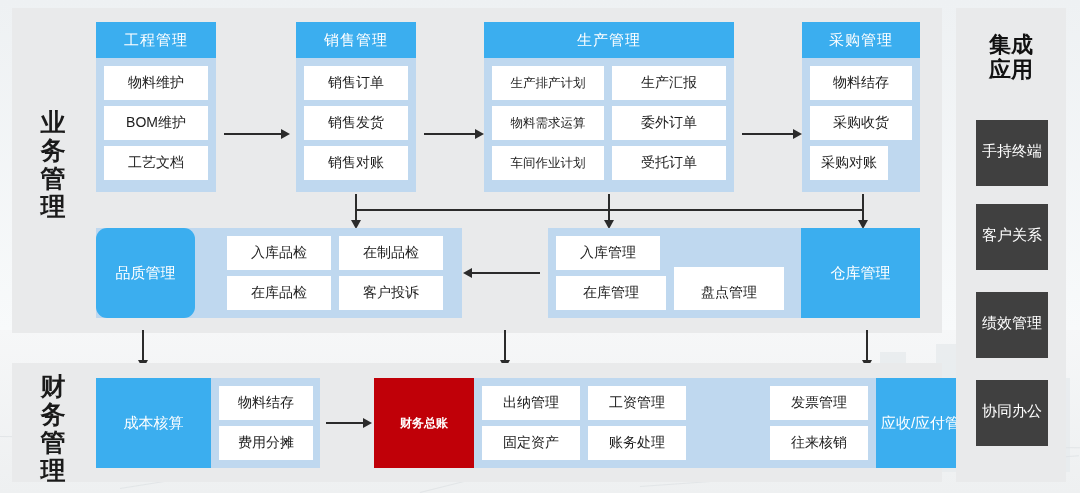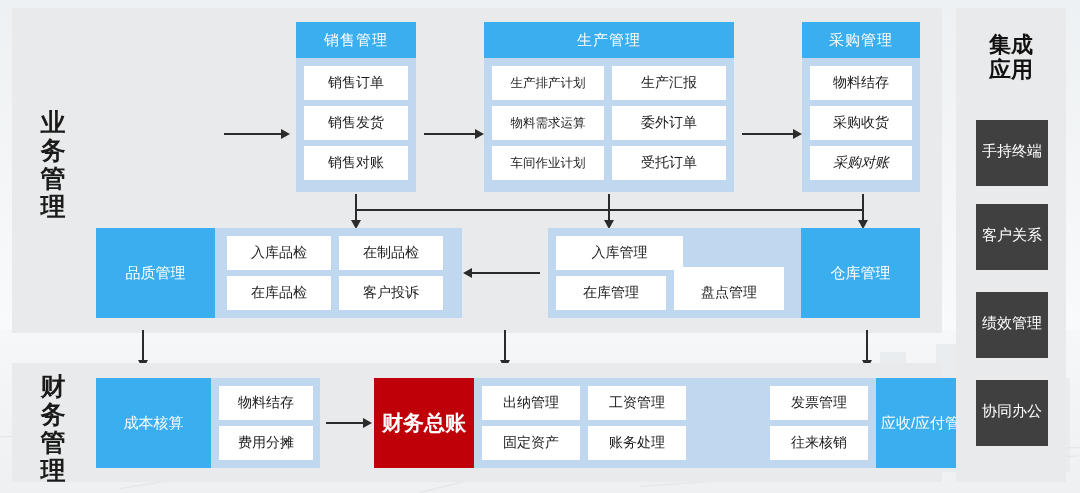--- a/index.html
+++ b/index.html
@@ -54,21 +54,21 @@
   }
   .tile.sm{font-size:12.5px;}
   
   .blockcard{
     position:absolute;background:#3baeef;color:#fff;
     font-size:15px;display:flex;align-items:center;justify-content:center;
     text-align:center;line-height:1.15;
   }
   .redcard{
     position:absolute;background:#c00008;color:#fff;
-    font-size:21px;font-weight:700;
+    font-size:12px;font-weight:700;
     display:flex;align-items:center;justify-content:center;text-align:center;
   }
   .group{position:absolute;background:#bfd8ef;}
   
   .rail{position:absolute;background:#e9eaeb;}
   .rail-title{
     position:absolute;color:#111;font-size:22px;font-weight:700;
     text-align:center;line-height:1.15;width:100%;
   }
   .rail-item{
@@ -107,20 +107,26 @@
 
   <div class="panel" style="left:12px;top:8px;width:930px;height:325px;"></div>
 
   <div class="side-label" style="left:32px;top:108px;">
       <div style="line-height: 1.12;">业</div>
       <div style="line-height: 1.12;">务</div>
       <div style="line-height: 1.12;">管</div>
       <div style="line-height: 1.12;">理</div>
     </div>
 
+  <div class="card" style="left:96px;top:22px;width:120px;height:170px;">
+    <div class="card-head" style="height:36px;">工程管理</div>
+    <div class="tile" style="left:8px;top:44px;width:104px;height:34px;">物料维护</div>
+    <div class="tile" style="left:8px;top:84px;width:104px;height:34px;">BOM维护</div>
+    <div class="tile" style="left:8px;top:124px;width:104px;height:34px;">工艺文档</div>
+  </div>
 
   <div class="ln hln" style="left:224px;top:133px;width:58px;"></div>
   <div class="ah-r" style="left:281px;top:129px;"></div>
 
   <div class="card" style="left:296px;top:22px;width:120px;height:170px;">
     <div class="card-head" style="height:36px;">销售管理</div>
     <div class="tile" style="left:8px;top:44px;width:104px;height:34px;">销售订单</div>
     <div class="tile" style="left:8px;top:84px;width:104px;height:34px;">销售发货</div>
     <div class="tile" style="left:8px;top:124px;width:104px;height:34px;">销售对账</div>
   </div>
@@ -138,44 +144,44 @@
     <div class="tile" style="left:128px;top:124px;width:114px;height:34px;">受托订单</div>
   </div>
 
   <div class="ln hln" style="left:742px;top:133px;width:52px;"></div>
   <div class="ah-r" style="left:793px;top:129px;"></div>
 
   <div class="card" style="left:802px;top:22px;width:118px;height:170px;">
     <div class="card-head" style="height:36px;">采购管理</div>
     <div class="tile" style="left:8px;top:44px;width:102px;height:34px;">物料结存</div>
     <div class="tile" style="left:8px;top:84px;width:102px;height:34px;">采购收货</div>
-    <div class="tile" style="left:8px;top:124px;width:102px;height:34px;font-style:italic;">采购对账</div>
+    <div class="tile" style="left:8px;top:124px;width:78px;height:34px;">采购对账</div>
   </div>
 
   <div class="ln hln" style="left:355px;top:209px;width:508px;"></div>
   <div class="ln vln" style="left:355px;top:194px;height:28px;"></div>
   <div class="ah-d" style="left:351px;top:220px;"></div>
   <div class="ln vln" style="left:608px;top:194px;height:28px;"></div>
   <div class="ah-d" style="left:604px;top:220px;"></div>
   <div class="ln vln" style="left:862px;top:194px;height:28px;"></div>
   <div class="ah-d" style="left:858px;top:220px;"></div>
 
   <div class="group" style="left:96px;top:228px;width:366px;height:90px;">
-    <div class="blockcard" style="left:0px;top:0px;width:119px;height:90px;">品质管理</div>
+    <div class="blockcard" style="left:0px;top:0px;width:99px;height:90px;border-radius:11px;">品质管理</div>
     <div class="tile" style="left:131px;top:8px;width:104px;height:34px;">入库品检</div>
     <div class="tile" style="left:243px;top:8px;width:104px;height:34px;">在制品检</div>
     <div class="tile" style="left:131px;top:48px;width:104px;height:34px;">在库品检</div>
     <div class="tile" style="left:243px;top:48px;width:104px;height:34px;">客户投诉</div>
   </div>
 
   <div class="ln hln" style="left:472px;top:272px;width:68px;"></div>
   <div class="ah-l" style="left:463px;top:268px;"></div>
 
   <div class="group" style="left:548px;top:228px;width:372px;height:90px;">
-    <div class="tile" style="left:8px;top:8px;width:127px;height:34px;">入库管理</div>
+    <div class="tile" style="left:8px;top:8px;width:104px;height:34px;">入库管理</div>
     <div class="tile" style="left:126px;top:8px;width:110px;height:34px;margin-top:31px;">出库管理</div>
     <div class="tile" style="left:8px;top:48px;width:110px;height:34px;">在库管理</div>
     <div class="tile" style="left:126px;top:48px;width:110px;height:34px;">盘点管理</div>
     <div class="blockcard" style="left:253px;top:0px;width:119px;height:90px;">仓库管理</div>
   </div>
 
   <div class="ln vln" style="left:142px;top:330px;height:32px;"></div>
   <div class="ah-d" style="left:138px;top:360px;"></div>
   <div class="ln vln" style="left:504px;top:330px;height:32px;"></div>
   <div class="ah-d" style="left:500px;top:360px;"></div>

